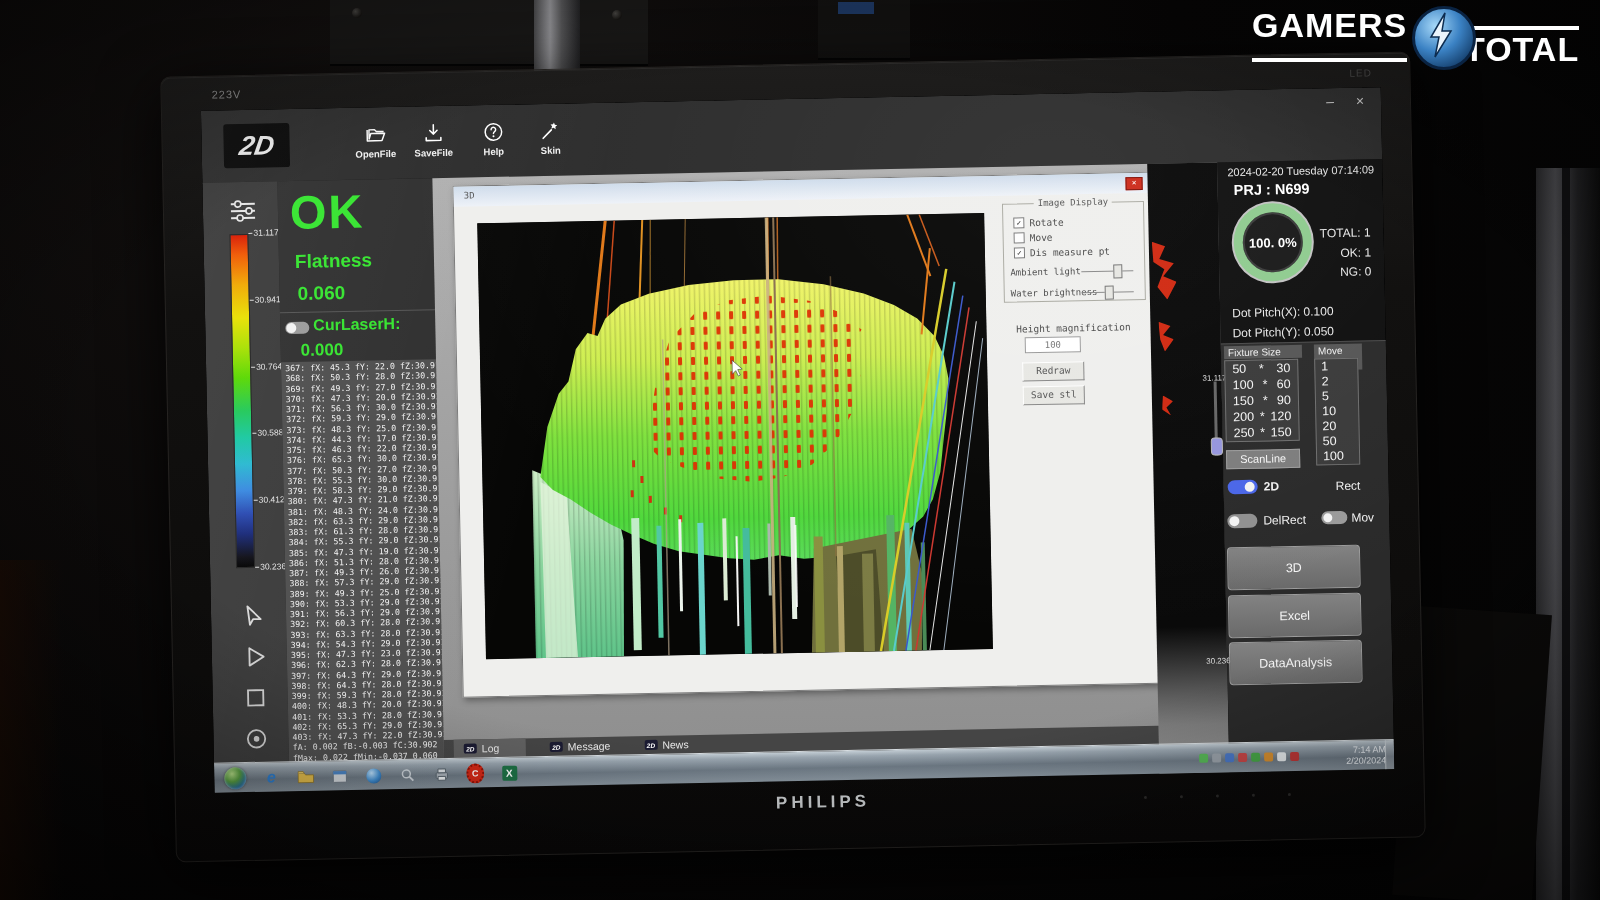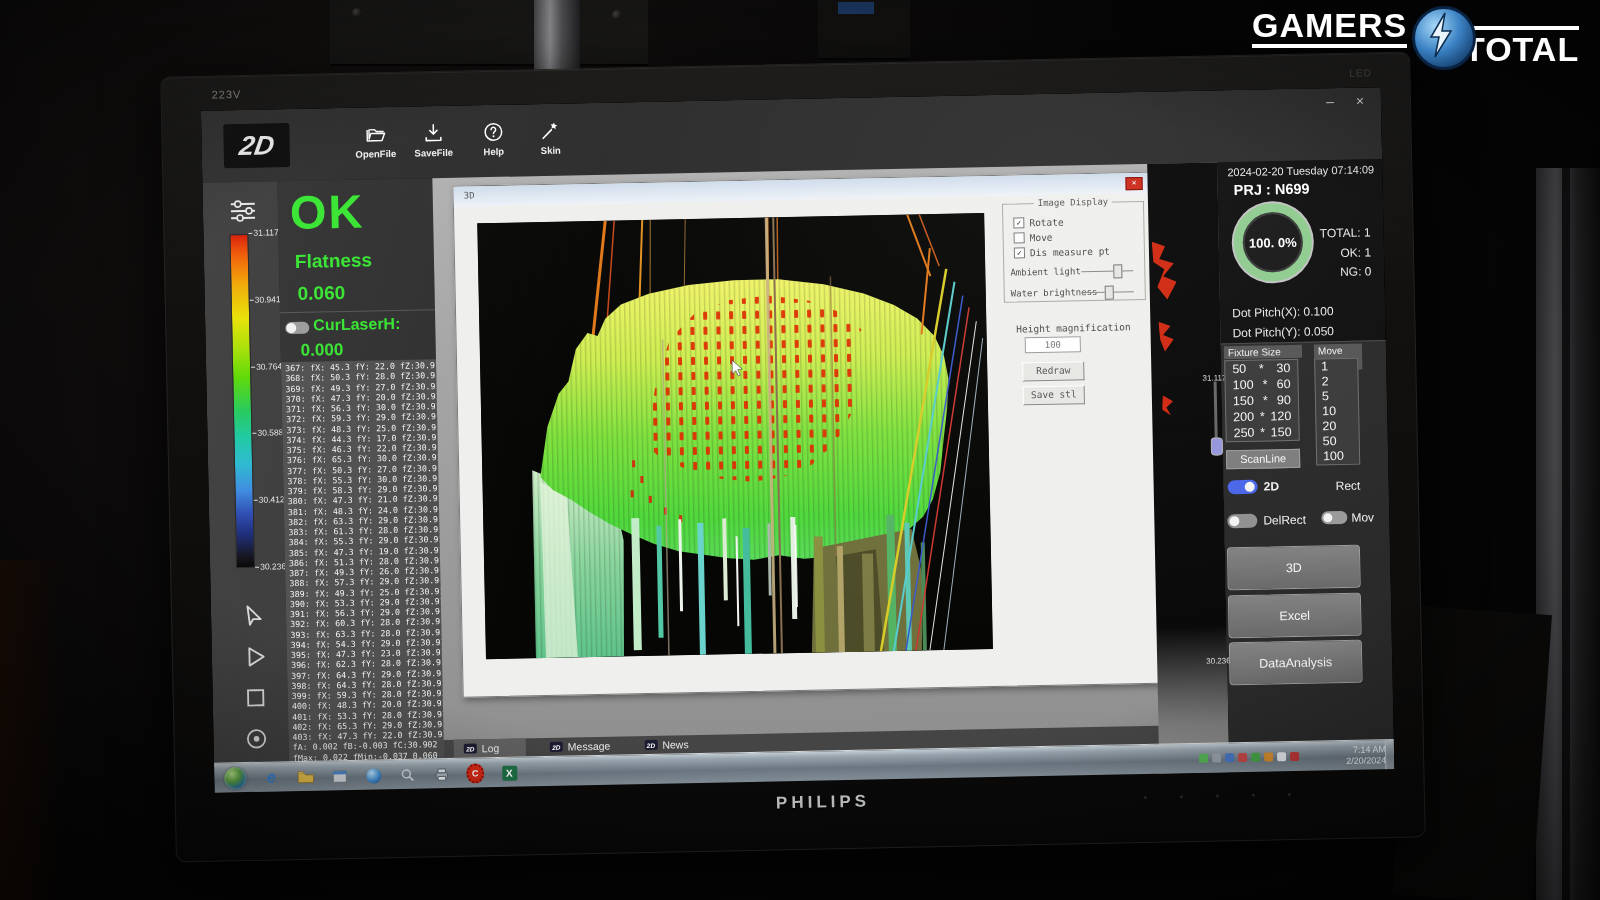--- a/index.html
+++ b/index.html
@@ -135,21 +135,21 @@
      background:radial-gradient(circle at 35% 30%,#bce78a 0%,#57a23f 38%,#1e6b9e 72%,#123a5e 100%);
      box-shadow:inset 0 0 3px rgba(255,255,255,.6),0 0 3px rgba(0,0,0,.5)}
   .tico{position:absolute;top:6px;width:18px;height:18px;display:flex;align-items:center;justify-content:center;cursor:pointer;font-weight:bold}
   .trayico{width:9px;height:9px;border-radius:2px;cursor:pointer}
   #clock{position:absolute;left:1090px;top:4px;width:82px;text-align:right;font-size:9px;line-height:10.5px;color:#eef2f6;cursor:pointer}
   #showdesk{position:absolute;right:0;top:0;width:8px;height:30px;border-left:1px solid #cdd5da;background:rgba(255,255,255,.14);cursor:pointer}
 
   
   #gnlogo{position:absolute;left:1252px;top:6px;width:330px;height:64px;z-index:70}
   .gn-word{color:#fff;font-weight:900;font-size:34px;letter-spacing:1px;position:absolute;line-height:34px}
-  #gn-g{left:0;top:2px;border-bottom:4px solid #fff;padding-bottom:2px}
+  #gn-g{left:0;top:2px;border-bottom:4px solid #fff;padding-bottom:16px}
   #gn-n{left:212px;top:20px;border-top:4px solid #fff;padding-top:2px}
   #gn-emblem{position:absolute;left:160px;top:0;width:58px;height:58px;border-radius:50%;
      background:radial-gradient(circle at 35% 30%,#a6d8f8,#3b82c4 45%,#123a66 85%);
      border:3px solid #0a2342;z-index:2}
   #vignette{position:absolute;inset:0;z-index:55;pointer-events:none;
      background:radial-gradient(ellipse 78% 68% at 50% 46%, transparent 55%, rgba(0,0,0,.55) 100%)}
 </style>
 </head>
 <body>
 

